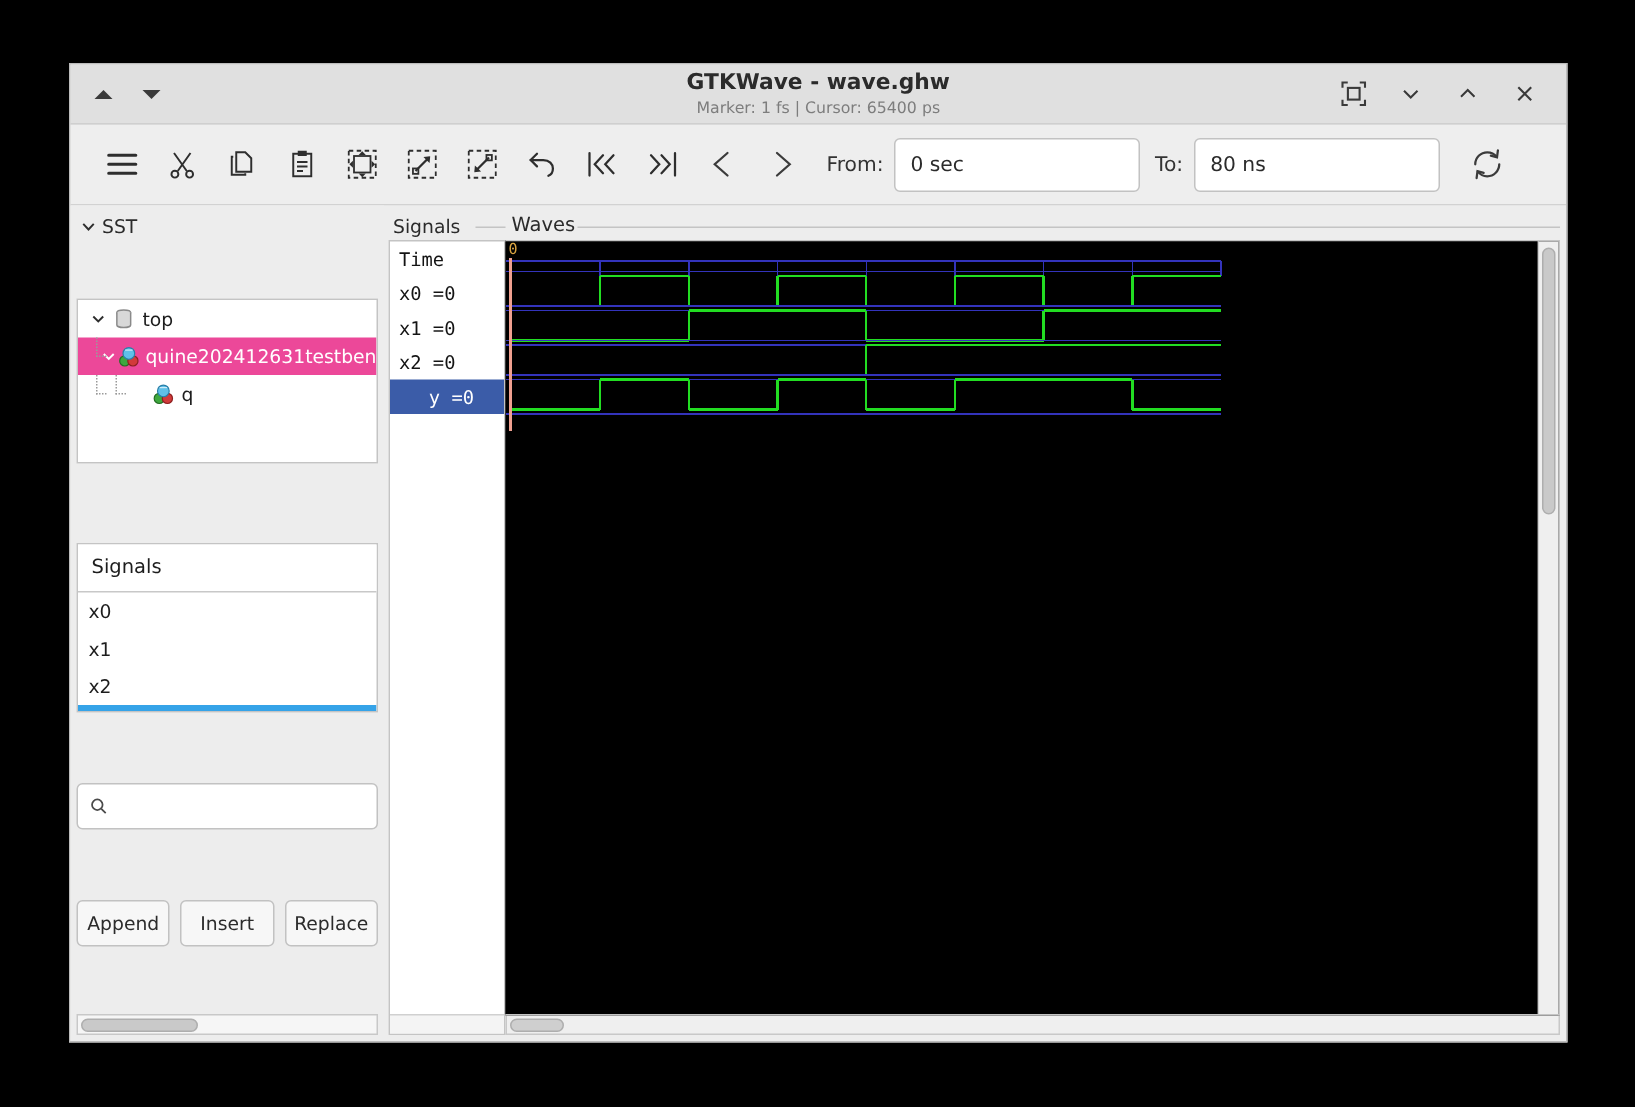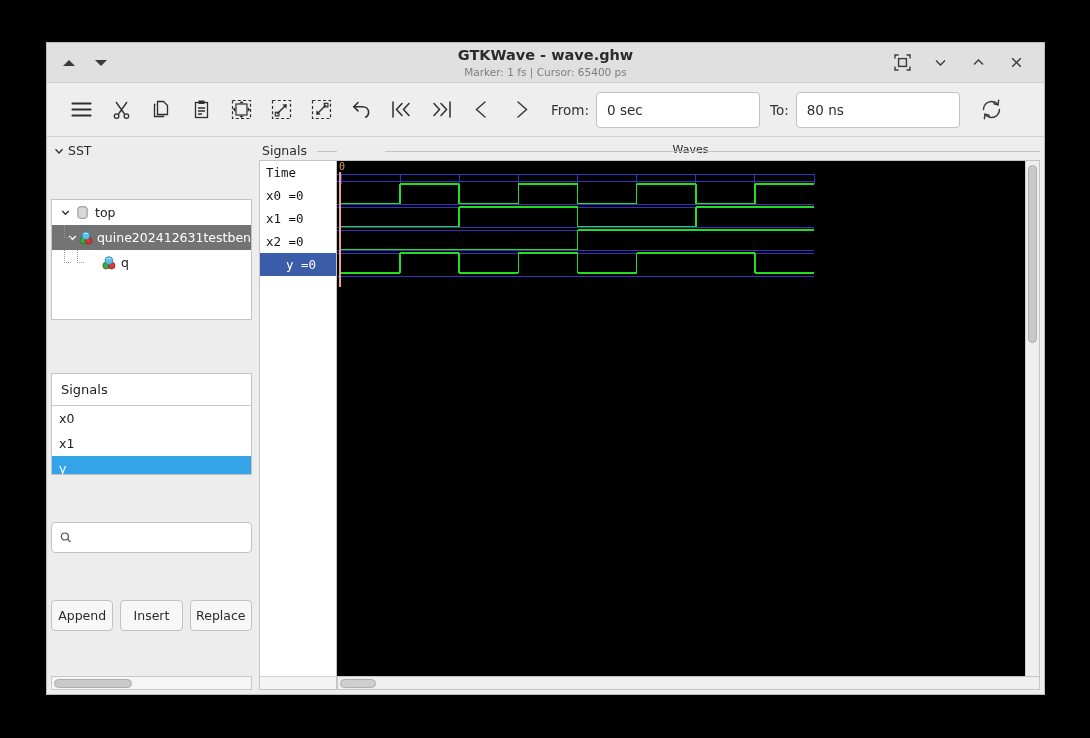--- a/index.html
+++ b/index.html
@@ -92,21 +92,21 @@
   .tree-box {
     height: 130px; background: #ffffff;
     border: 1px solid #c4c4c4;
     overflow: hidden; position: relative;
   }
   .trow {
     height: 25px; display: flex; align-items: center;
     font-size: 12.5px; color: #1d1d1d;
     white-space: nowrap; padding-left: 6px;
   }
-  .trow.sel { background: #737373; color: #ffffff; }
+  .trow.sel { background: #ec4899; color: #ffffff; }
   .twist { width: 15px; display: flex; align-items: center; justify-content: center; }
   .dotline { width: 13px; height: 25px; position: relative; }
   .dotline::before {
     content: ""; position: absolute; left: 6px; top: 0; bottom: 12px;
     border-left: 1px dotted #9a9a9a;
   }
   .dotline::after {
     content: ""; position: absolute; left: 6px; top: 12px; width: 7px;
     border-top: 1px dotted #9a9a9a;
   }
@@ -170,23 +170,22 @@
   .wh-signals {
     width: 78px; flex: 0 0 78px;
     font-size: 12.5px; color: #2b2b2b; padding-left: 3px;
     position: relative;
   }
   .wh-signals::after {
     content: ""; position: absolute; left: 58px; right: 0; top: 8px;
     border-top: 1px solid #c4c4c4;
   }
   .wh-waves {
-    flex: 1 1 auto; font-size: 11px; color: #2b2b2b; padding-left: 4px;
+    flex: 1 1 auto; font-size: 13px; color: #2b2b2b; padding-left: 4px;
     position: relative;
-    text-align: center;
   }
   .wh-waves::after {
     content: ""; position: absolute; left: 48px; right: 0; top: 8px;
     border-top: 1px solid #c4c4c4;
   }
 
   .wave-body { flex: 1 1 auto; display: flex; min-height: 0; }
 
   .names-col {
     width: 78px; flex: 0 0 78px;
@@ -437,20 +436,23 @@
       </div>
 
       <div class="signals-box">
         <div class="sb-head">Signals</div>
         <div class="sb-list">
           <div class="srow">
             <span>x0</span>
           </div>
           <div class="srow">
             <span>x1</span>
+          </div>
+          <div class="srow">
+            <span>x2</span>
           </div>
           <div class="srow sel">
             <span>y</span>
           </div>
         </div>
       </div>
 
       <div class="searchbox">
         <svg width="13" height="13" viewBox="0 0 13 13" fill="none" stroke="#4a4a4a" stroke-width="1.3">
           <circle cx="5.4" cy="5.4" r="3.9"></circle>

